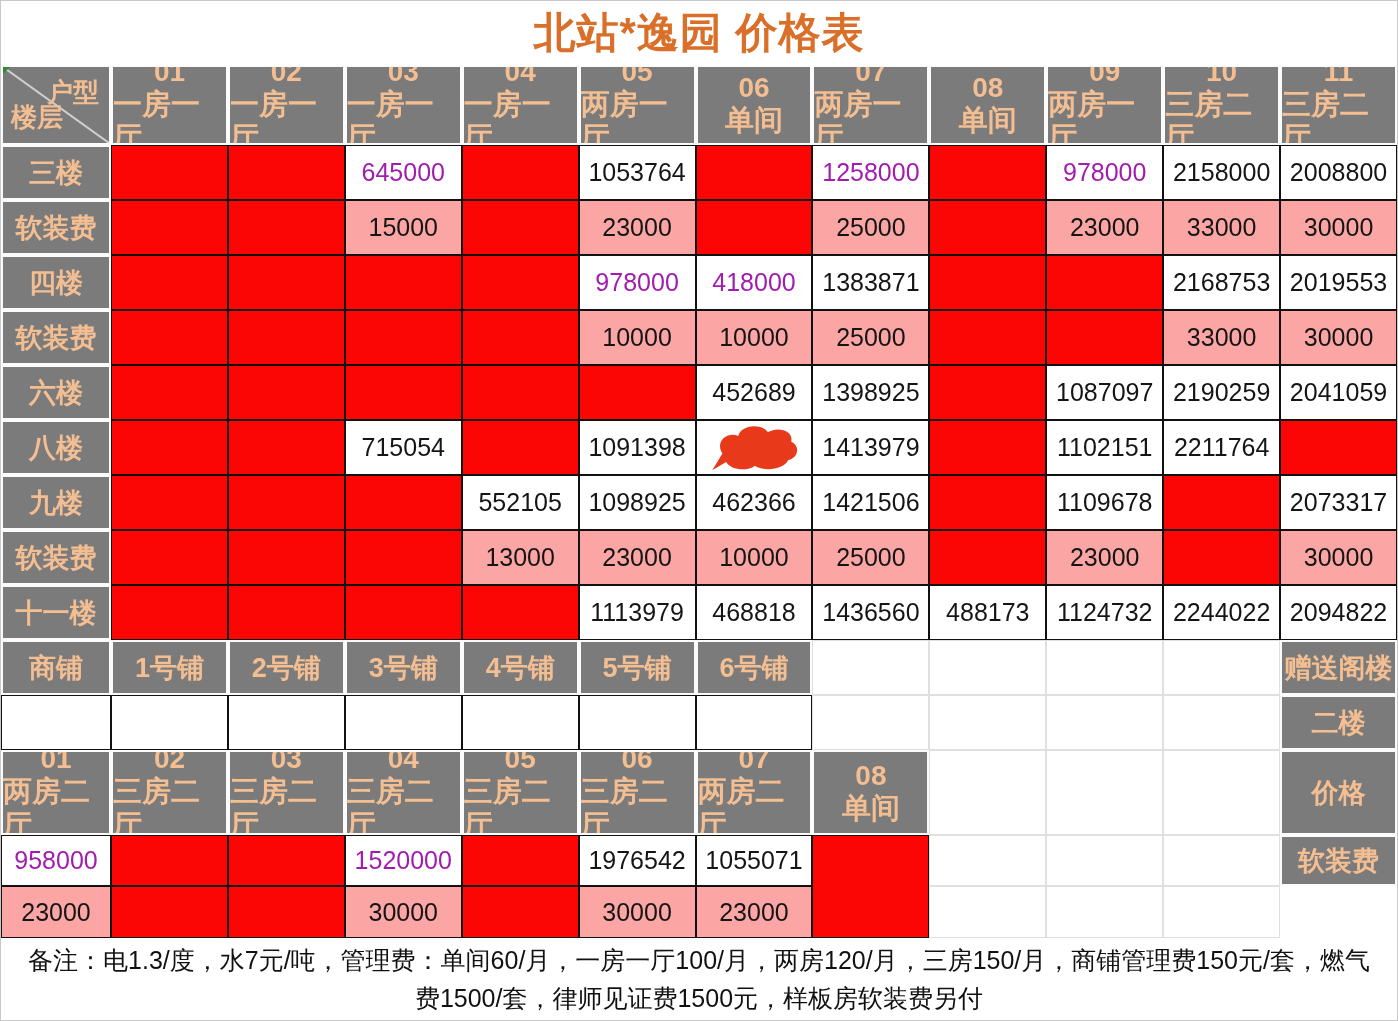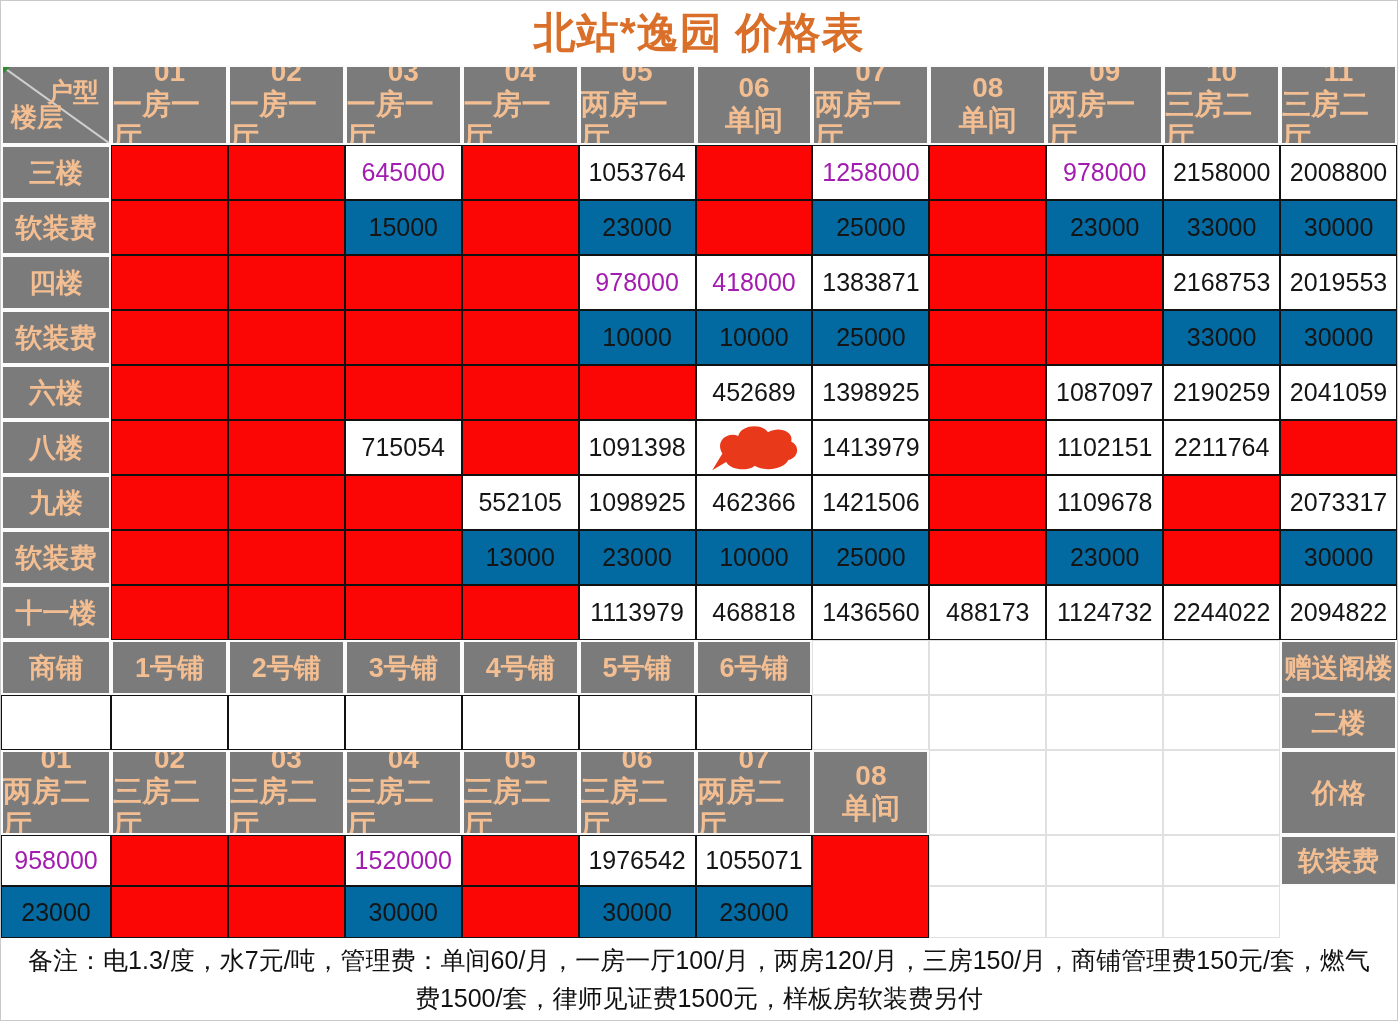--- a/index.html
+++ b/index.html
@@ -34,21 +34,21 @@
   }
   .gray {
     background:#7b7b7b; border:2px solid #fbfbfb;
     color:#f3be92; font-weight:bold; font-size:27px;
   }
   .hdr { flex-direction:column; line-height:1.15; }
   .hdr .num { font-size:28px; }
   .hdr .typ { font-size:29px; }
   .red    { background:#fb0505; border:1.5px solid #111; }
   .val    { background:#fff;    border:1.5px solid #111; }
-  .fee    { background:#0369a1; border:1.5px solid #111; }
+  .fee    { background:#fca5a5; border:1.5px solid #111; }
   .redtext{ color:#a21caf; }
   .empty  { background:#fff; border:1px solid #e0e0e0; }
   .corner { background:#7b7b7b; border:2px solid #fbfbfb; }
   .corner .tr { position:absolute; top:8px; right:10px; font-size:26px; font-weight:bold; color:#f3be92; }
   .corner .bl { position:absolute; bottom:8px; left:8px; font-size:26px; font-weight:bold; color:#f3be92;margin-top:31px; }
   .corner svg.diag { position:absolute; inset:0; width:100%; height:100%; }
   .corner .mark { position:absolute; top:0; left:0; width:0; height:0;
     border-top:7px solid #2e8b2e; border-right:7px solid transparent; }
   .footer {
     flex:1 1 auto;

